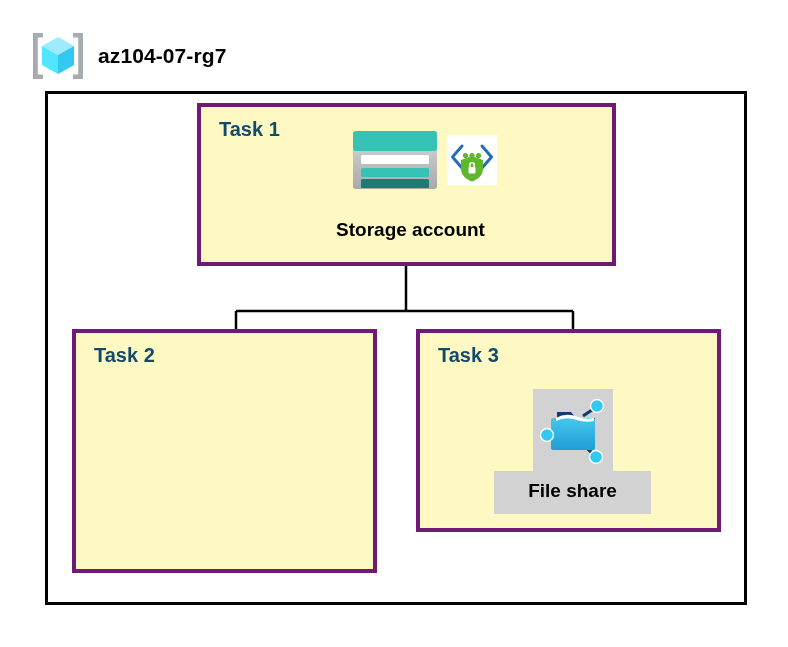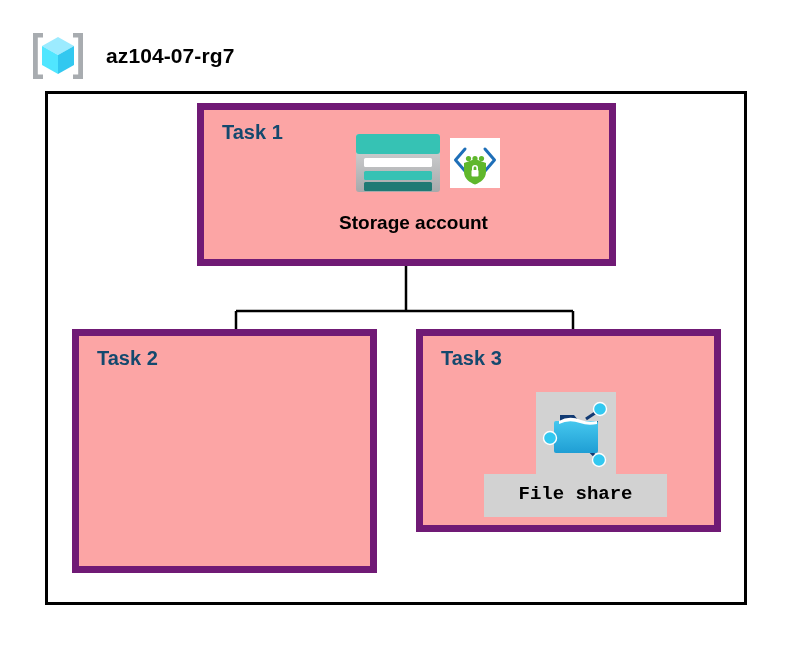--- a/index.html
+++ b/index.html
@@ -21,21 +21,21 @@
 
   
   .rg-header {
     position: absolute;
     left: 30px;
     top: 28px;
     width: 320px;
     height: 56px;
     display: flex;
     align-items: center;
-    gap: 20px;
+    gap: 12px;
   }
   .rg-icon {
     width: 56px;
     height: 52px;
     flex: 0 0 auto;
     display: block;
   }
   .rg-title {
     font-size: 21px;
     font-weight: bold;
@@ -52,22 +52,22 @@
     width: 702px;
     height: 514px;
     border: 3px solid #000000;
     background: #ffffff;
     box-sizing: border-box;
   }
 
   
   .task-box {
     position: absolute;
-    background: #fca5a5;
-    border: 7px solid #701a75;
+    background: #fef9c3;
+    border: 4px solid #701a75;
     box-sizing: border-box;
   }
   #task-1 { left: 197px; top: 103px; width: 419px; height: 163px; }
   #task-2 { left: 72px;  top: 329px; width: 305px; height: 244px; padding-left: 33px; }
   #task-3 { left: 416px; top: 329px; width: 305px; height: 203px; }
 
   .task-label {
     position: absolute;
     left: 18px;
     top: 11px;
@@ -103,29 +103,29 @@
     display: flex;
     align-items: flex-start;
     justify-content: center;
     gap: 8px;
     height: 66px;
     margin-left: 26px;
   }
   .storage-glyph { width: 88px; height: 62px; display: block; }
   .secure-glyph  { width: 50px; height: 50px; display: block; margin-top: 6px;
                    background: #ffffff; }
-  #node-storage-account .node-caption { margin-top: 14px; }
+  #node-storage-account .node-caption { margin-top: 24px; }
 
   
   #node-blob-container { left: 0; top: 58px; width: 305px; }
   .blob-glyph { width: 86px; height: 72px; display: block; }
   #node-blob-container .node-caption { margin-top: 14px; }
 
   
-  #node-file-share { left: 0; top: 56px; width: 305px; font-family: Liberation Mono, monospace; }
+  #node-file-share { left: 0; top: 56px; width: 305px; }
   .fileshare-glyph-wrap {
     width: 80px; height: 82px;
     background: #d2d2d2;
     display: flex; align-items: center; justify-content: center;
   }
   .fileshare-glyph { width: 72px; height: 72px; display: block; }
   .fileshare-caption-hl {
     margin-top: 0;
     background: #d2d2d2;
     padding: 9px 34px 11px 34px;

